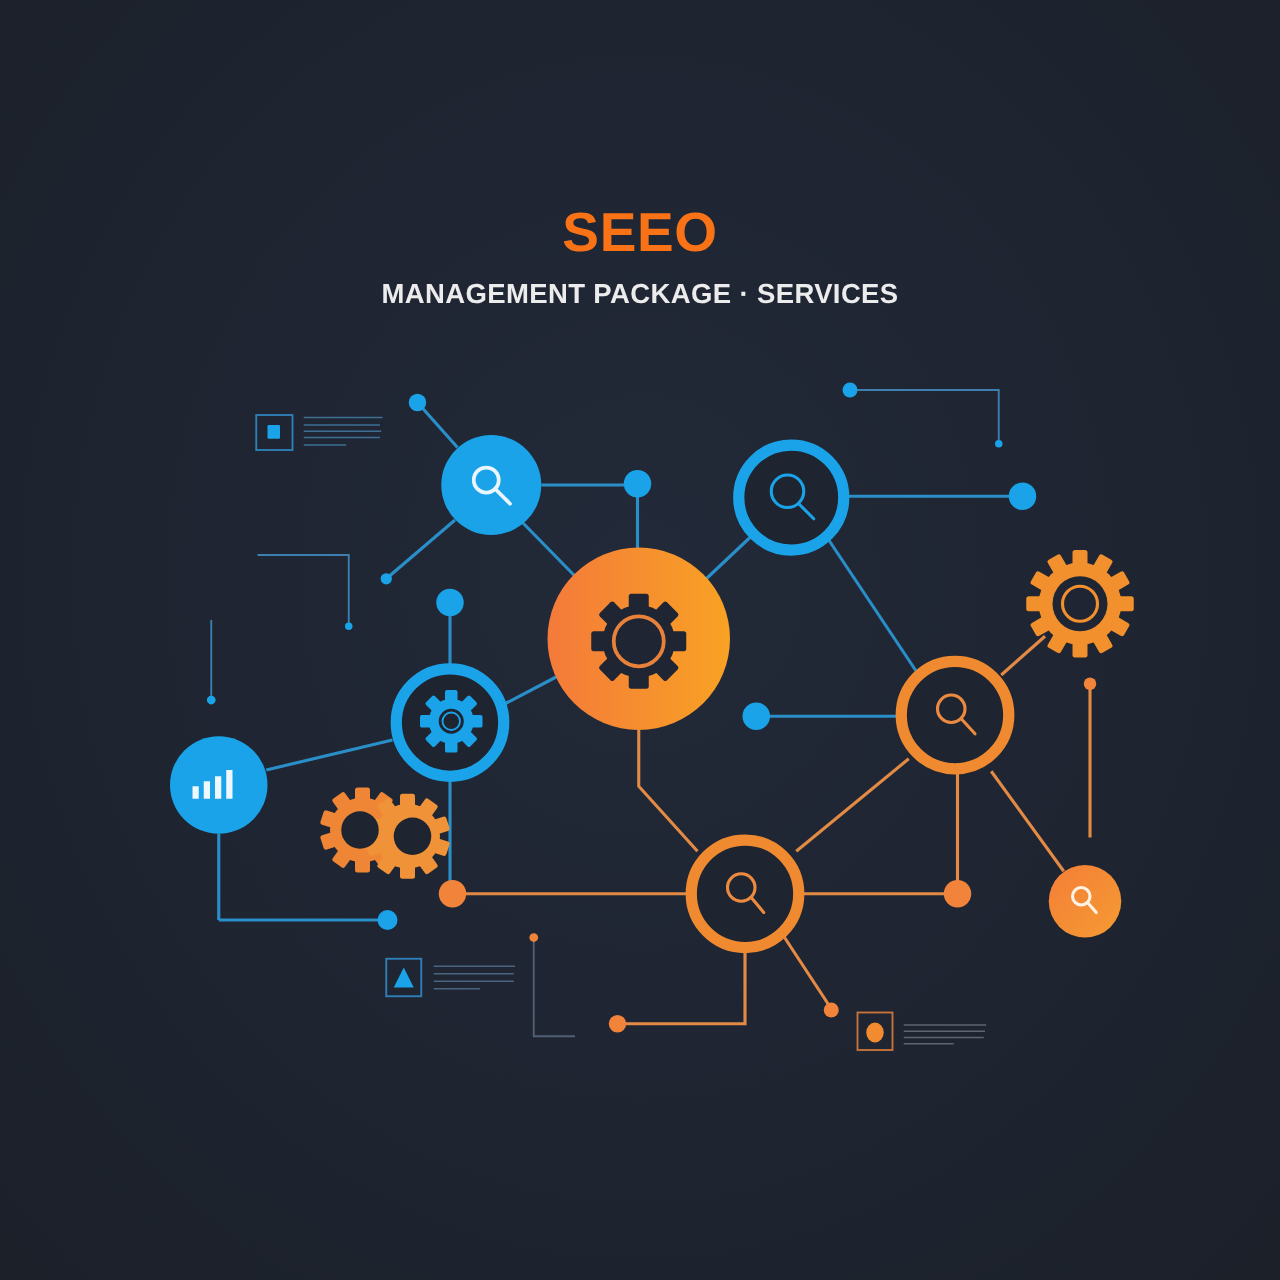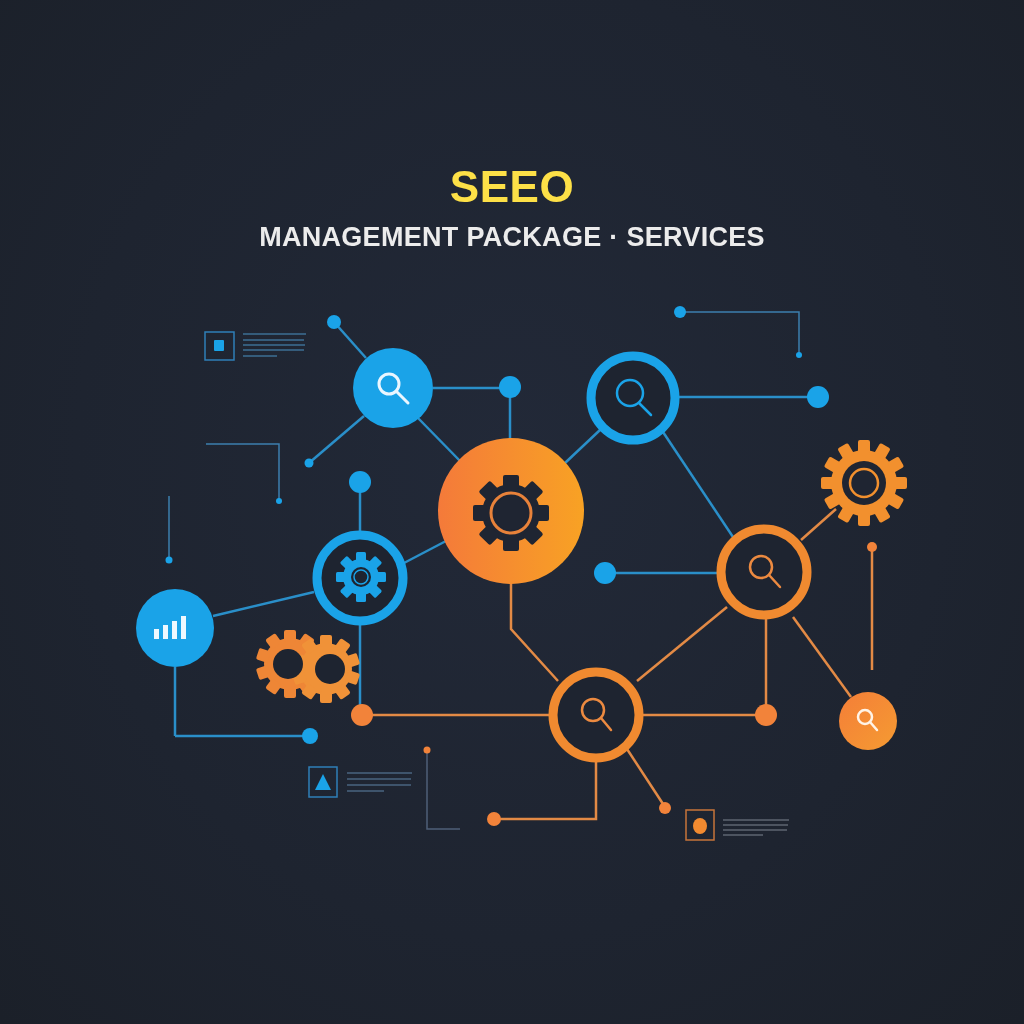--- a/index.html
+++ b/index.html
@@ -8,27 +8,27 @@
     background: #1e2430;
     font-family: "Liberation Sans", "DejaVu Sans", sans-serif;
     position: relative;
   }
   .bg {
     position: absolute; inset: 0;
     background: radial-gradient(ellipse at 50% 45%, #222938 0%, #1e2430 60%, #1b2029 100%);
   }
   .title {
     position: absolute; left: 0; right: 0; top: 162px;
-    text-align: center; color: #fde047;
+    text-align: center; color: #f97316;
     font-weight: bold; font-size: 44px; letter-spacing: 0.5px;
   }
   .subtitle {
     position: absolute; left: 0; right: 0; top: 222px;
     text-align: center; color: #ececec;
-    font-weight: bold; font-size: 27px; letter-spacing: 0.3px;
+    font-weight: bold; font-size: 22px; letter-spacing: 0.3px;
   }
   svg.diagram { position: absolute; left: 0; top: 0; }
 </style>
 </head>
 <body>
 
 <div class="bg"></div>
 
 <div class="title">SEEO</div>
 <div class="subtitle">MANAGEMENT PACKAGE · SERVICES</div>

